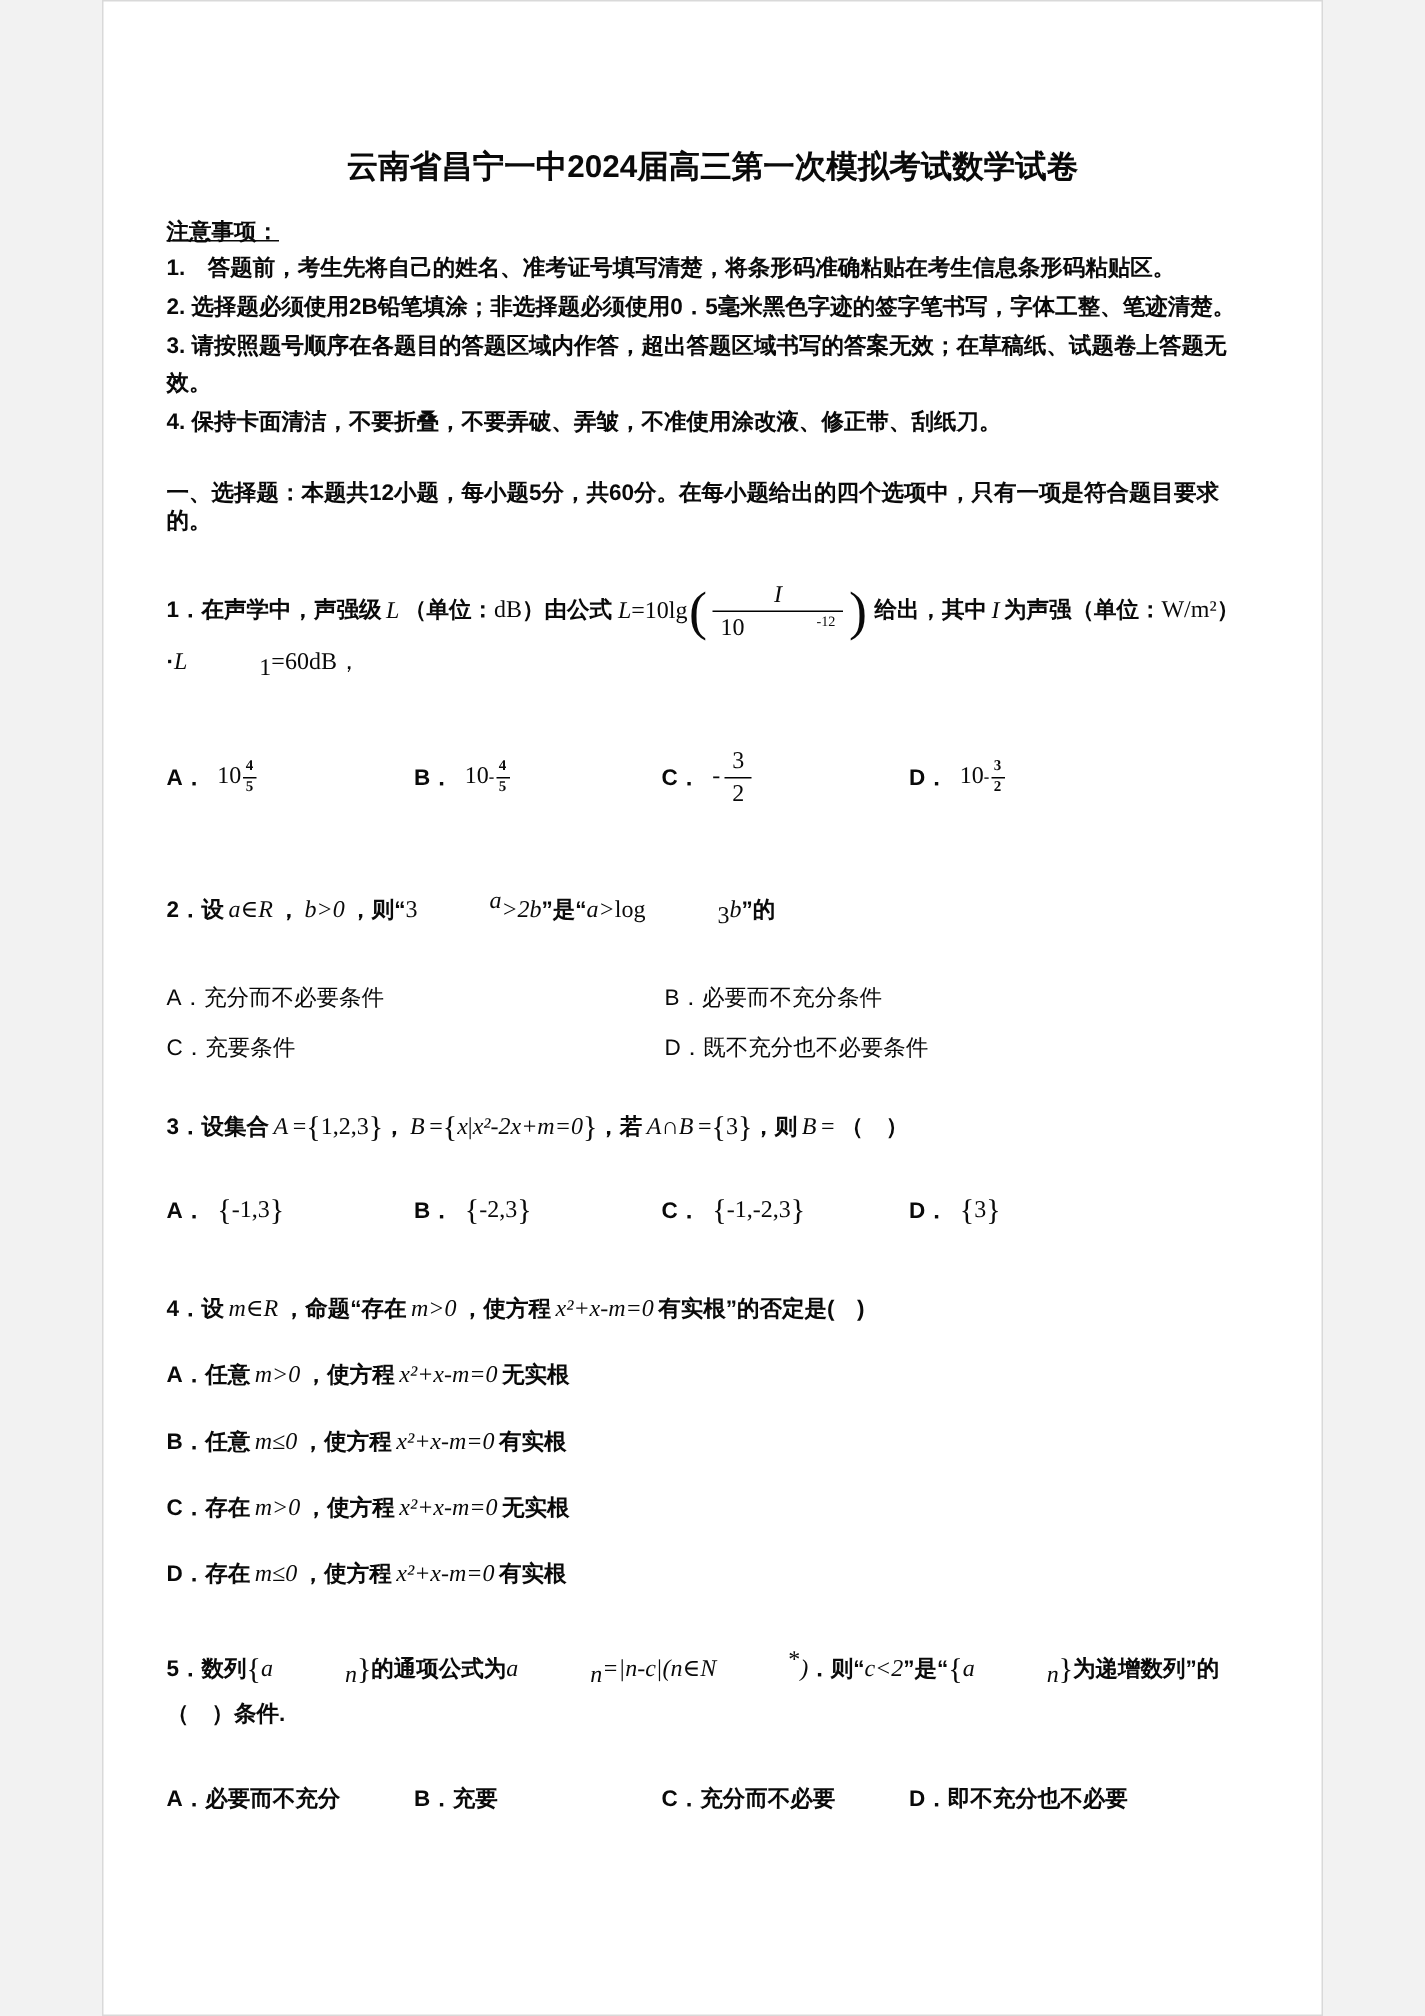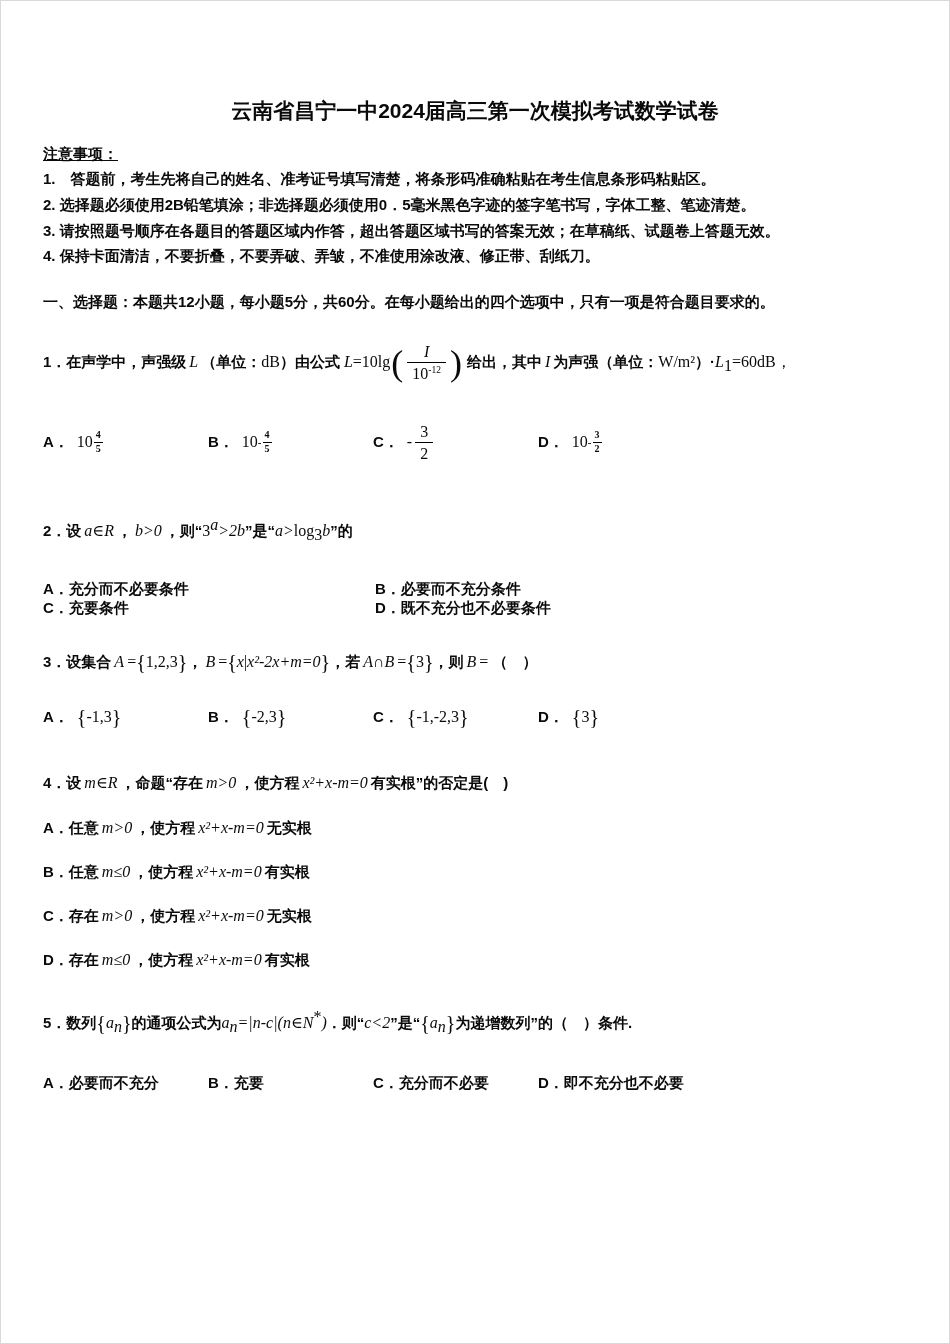--- a/index.html
+++ b/index.html
@@ -1,37 +1,37 @@
 <!DOCTYPE html>
 <html><head>
 <meta charset="utf-8">
 <style>
   * { box-sizing: border-box; }
   html, body { margin: 0; padding: 0; background: #f2f2f2; }
   .page {
-    width: 950px;
+    width: 814px;
     min-height: 1344px;
     margin: 0 auto;
     padding: 96px 42px 40px 42px;
     background: #fff;
     border: 1px solid #d9d9d9;
     font-family: "Liberation Sans", "DejaVu Sans", sans-serif;
     color: #0a0a0a;
   }
   .title { text-align: center; font-size: 21px; font-weight: 700; margin: 0 0 20px 0; }
   .notes-heading { font-size: 15px; font-weight: 700; margin: 0 0 2px 0; text-decoration: underline; }
   .note { font-size: 15px; font-weight: 600; margin: 0; line-height: 1.72; }
   .section-heading { font-size: 15px; font-weight: 700; margin: 24px 0 30px 0; }
   .qline { font-size: 15px; font-weight: 600; margin: 0; line-height: 1.7; }
 
   
   .m  { font-family: "Liberation Serif", "DejaVu Serif", serif; font-weight: 500; font-size: 16px; font-style: normal; }
   .mi { font-family: "Liberation Serif", "DejaVu Serif", serif; font-weight: 500; font-size: 16px; font-style: italic; }
   .pad { margin: 0 3px; }
-  sub, sup { font-size: 10px; }
+  sub, sup { font-size: 10px; padding-left: 48px; }
   .formula { white-space: nowrap; margin: 0 4px; }
   .frac { display: inline-flex; flex-direction: column; vertical-align: middle; text-align: center;
           margin: 0 3px; font-family: "Liberation Serif", "DejaVu Serif", serif; font-size: 15px; }
   .fnum { display: block; border-bottom: 1.2px solid #000; padding: 0 5px 1px 5px; line-height: 1.2; }
   .fden { display: block; padding: 1px 5px 0 5px; line-height: 1.2; }
   .frac sub { font-size: 9px; }
   .fden sup { font-size: 9.5px; }
   .bigp { display: inline-block; vertical-align: middle; font-family: "Liberation Serif", "DejaVu Serif", serif;
           font-size: 36px; font-weight: 400; line-height: 0.9; margin: 0 1px; }
   .expfrac { display: inline-flex; flex-direction: column; text-align: center; font-size: 10px; line-height: 1.25;
@@ -41,21 +41,21 @@
   .expsign { font-family: "Liberation Serif", "DejaVu Serif", serif; font-size: 11px; vertical-align: 7px; }
   .fracsign { vertical-align: middle; }
   .brace { font-family: "Liberation Serif", "DejaVu Serif", serif; font-size: 20px; font-weight: 400;
            vertical-align: -2px; line-height: 1; }
 
   
   .optrow { display: flex; align-items: center; font-size: 15px; font-weight: 600; }
   .optrow .opt { width: 165px; display: flex; align-items: center; }
   .optrow .opt:last-child { width: auto; }
   .optlabel { margin-right: 8px; }
-  .optgrid { display: grid; grid-template-columns: 332px 1fr; font-size: 15px; font-weight: 700; }
+  .optgrid { display: grid; grid-template-columns: 332px 1fr; row-gap: 14px; font-size: 15px; font-weight: 400; }
   .q4opt { font-size: 15px; font-weight: 600; margin: 17px 0; line-height: 1.7; }
 
   
   .q1-stem  { margin-bottom: 38px; }
   .q1-line2 { margin-bottom: 30px; }
   .q1-opts  { margin-bottom: 48px; }
   .q2-stem  { margin-bottom: 32px; }
   .q2-opts  { margin-bottom: 30px; }
   .q3-stem  { margin-bottom: 32px; }
   .q3-opts  { margin-bottom: 42px; }

